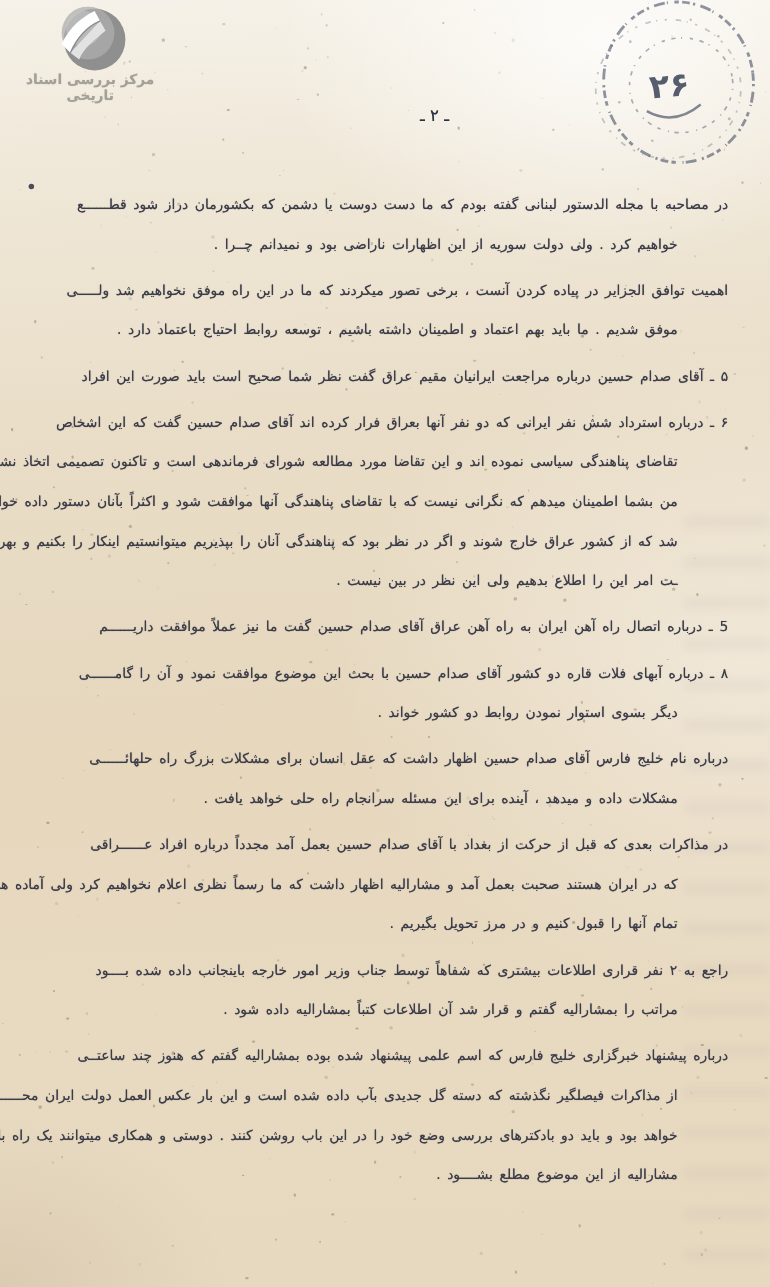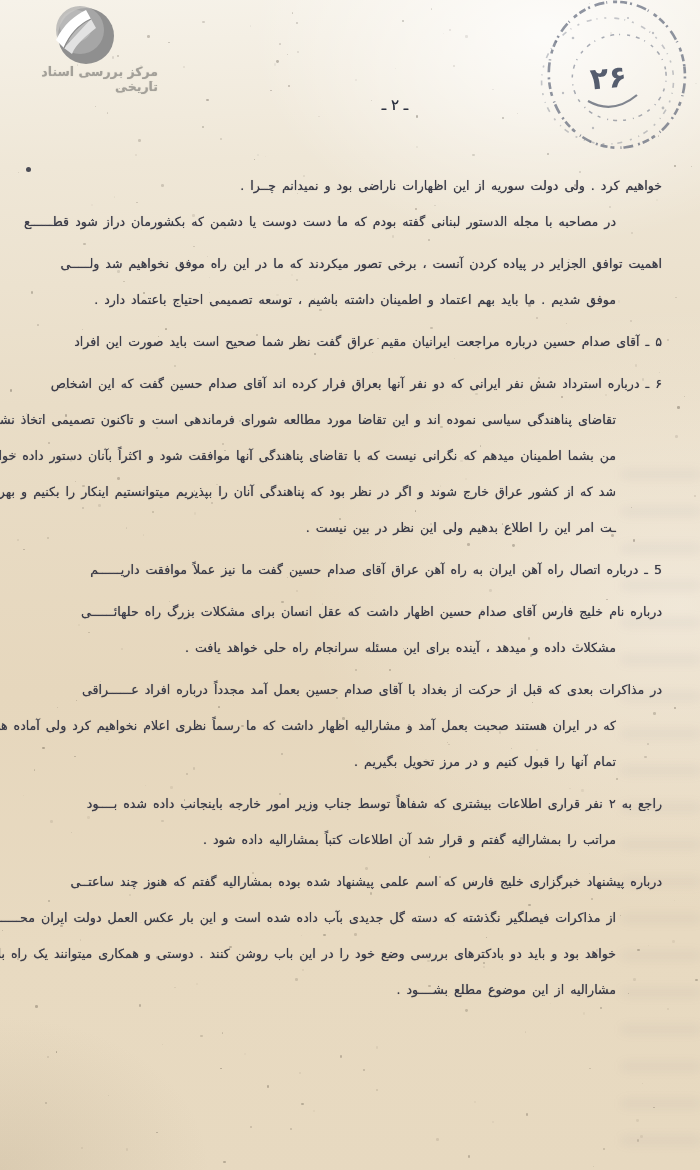--- a/index.html
+++ b/index.html
@@ -16,21 +16,21 @@
   .noise i{position:absolute;border-radius:50%;background:#4a4136;display:block;}
   .bleed-right{
     position:absolute;right:0;top:470px;width:78px;height:700px;pointer-events:none;
     background:repeating-linear-gradient(to bottom, rgba(125,115,135,.07) 0 9px, rgba(125,115,135,0) 9px 37px);
     filter:blur(4px);
   }
   
   .logo{position:absolute;left:6px;top:6px;width:152px;height:76px;}
   .logo svg{display:block;margin:0 auto;}
   .logo-caption{
-    width:152px;text-align:right;font-size:12.5px;font-weight:bold;
+    width:152px;text-align:center;font-size:12.5px;font-weight:bold;
     color:#a3a099;direction:rtl;letter-spacing:.5px;margin-top:-4px;
     text-shadow:0 0 1px rgba(163,160,153,.6);
   }
   
   .stamp{position:absolute;right:2px;top:-2px;}
   .stamp text{font-family:"DejaVu Sans",sans-serif;font-weight:bold;}
   
   .page-number{
     position:absolute;top:96px;left:340px;width:110px;text-align:center;
     font-size:15px;color:#2c3140;letter-spacing:2px;direction:rtl;
@@ -416,41 +416,45 @@
         <circle cx="30" cy="95" r="1.2"></circle>
     </g>
   </svg>
 
   <div class="page-number">ـ ۲ ـ</div>
 
   <div class="ink-dot"></div>
 
   <div class="body-text">
       <div class="para">
+        <div class="line">در مصاحبه با مجله الدستور لبنانی گفته بودم که ما دست دوست یا دشمن که بکشورمان دراز شود قطــــــع</div>
         <div class="line">خواهیم کرد . ولی دولت سوریه از این اظهارات ناراضی بود و نمیدانم چــرا .</div>
-        <div class="line">در مصاحبه با مجله الدستور لبنانی گفته بودم که ما دست دوست یا دشمن که بکشورمان دراز شود قطــــــع</div>
       </div>
       <div class="para">
         <div class="line">اهمیت توافق الجزایر در پیاده کردن آنست ، برخی تصور میکردند که ما در این راه موفق نخواهیم شد ولـــــی</div>
-        <div class="line">موفق شدیم . ما باید بهم اعتماد و اطمینان داشته باشیم ، توسعه تصمیمی احتیاج باعتماد دارد .</div>
+        <div class="line">موفق شدیم . ما باید بهم اعتماد و اطمینان داشته باشیم ، توسعه روابط احتیاج باعتماد دارد .</div>
       </div>
       <div class="para">
         <div class="line">۵ ـ آقای صدام حسین درباره مراجعت ایرانیان مقیم عراق گفت نظر شما صحیح است باید صورت این افراد</div>
       </div>
       <div class="para">
         <div class="line">۶ ـ درباره استرداد شش نفر ایرانی که دو نفر آنها بعراق فرار کرده اند آقای صدام حسین گفت که این اشخاص</div>
         <div class="line">تقاضای پناهندگی سیاسی نموده اند و این تقاضا مورد مطالعه شورای فرماندهی است و تاکنون تصمیمی اتخاذ نشـــده</div>
         <div class="line">من بشما اطمینان میدهم که نگرانی نیست که با تقاضای پناهندگی آنها موافقت شود و اکثراً بآنان دستور داده خواهد</div>
         <div class="line">شد که از کشور عراق خارج شوند و اگر در نظر بود که پناهندگی آنان را بپذیریم میتوانستیم اینکار را بکنیم و بهر احســـت</div>
         <div class="line">ـت امر این را اطلاع بدهیم ولی این نظر در بین نیست .</div>
       </div>
       <div class="para">
         <div class="line">5 ـ درباره اتصال راه آهن ایران به راه آهن عراق آقای صدام حسین گفت ما نیز عملاً موافقت داریــــــم</div>
       </div>
       <div class="para">
+        <div class="line">۸ ـ درباره آبهای فلات قاره دو کشور آقای صدام حسین با بحث این موضوع موافقت نمود و آن را گامــــــی</div>
+        <div class="line">دیگر بسوی استوار نمودن روابط دو کشور خواند .</div>
+      </div>
+      <div class="para">
         <div class="line">درباره نام خلیج فارس آقای صدام حسین اظهار داشت که عقل انسان برای مشکلات بزرگ راه حلهائــــــی</div>
         <div class="line">مشکلات داده و میدهد ، آینده برای این مسئله سرانجام راه حلی خواهد یافت .</div>
       </div>
       <div class="para">
         <div class="line">در مذاکرات بعدی که قبل از حرکت از بغداد با آقای صدام حسین بعمل آمد مجدداً درباره افراد عــــــراقی</div>
         <div class="line">که در ایران هستند صحبت بعمل آمد و مشارالیه اظهار داشت که ما رسماً نظری اعلام نخواهیم کرد ولی آماده هستیم</div>
         <div class="line">تمام آنها را قبول کنیم و در مرز تحویل بگیریم .</div>
       </div>
       <div class="para">
         <div class="line">راجع به ۲ نفر قراری اطلاعات بیشتری که شفاهاً توسط جناب وزیر امور خارجه باینجانب داده شده بــــود</div>

